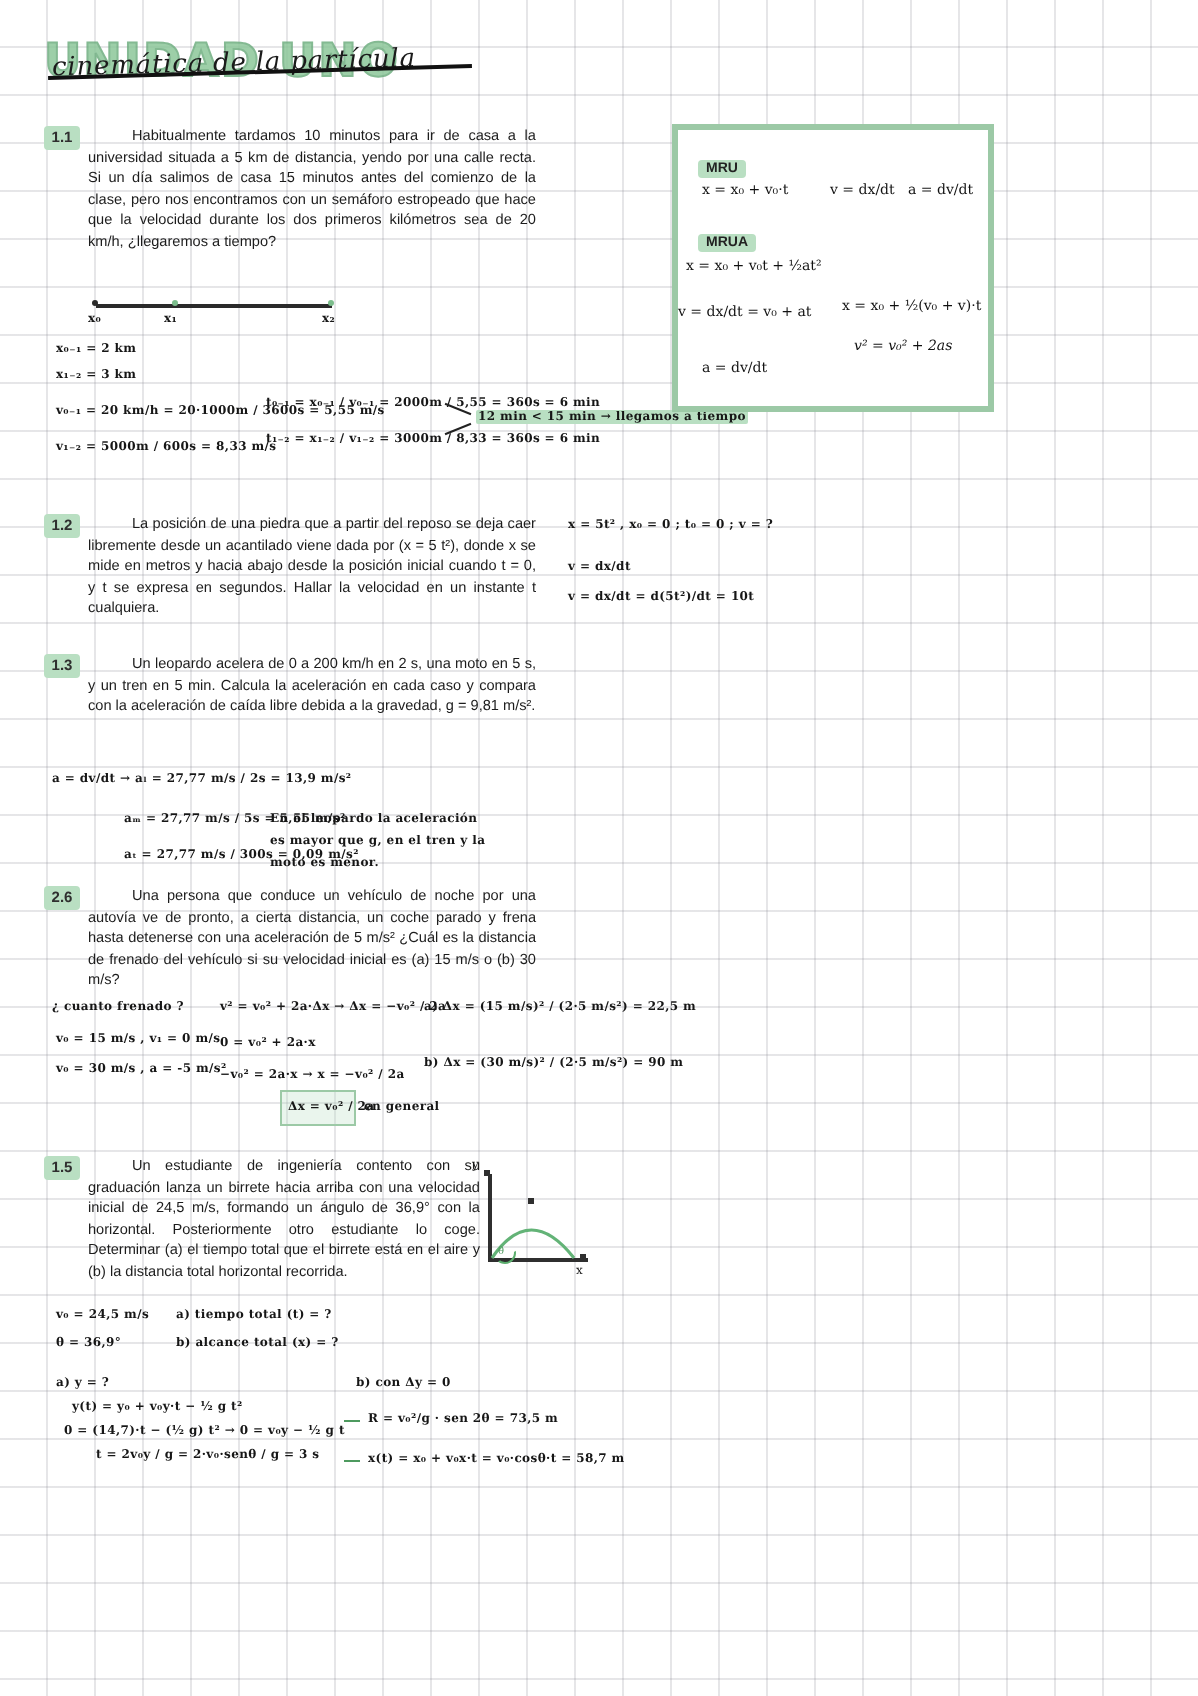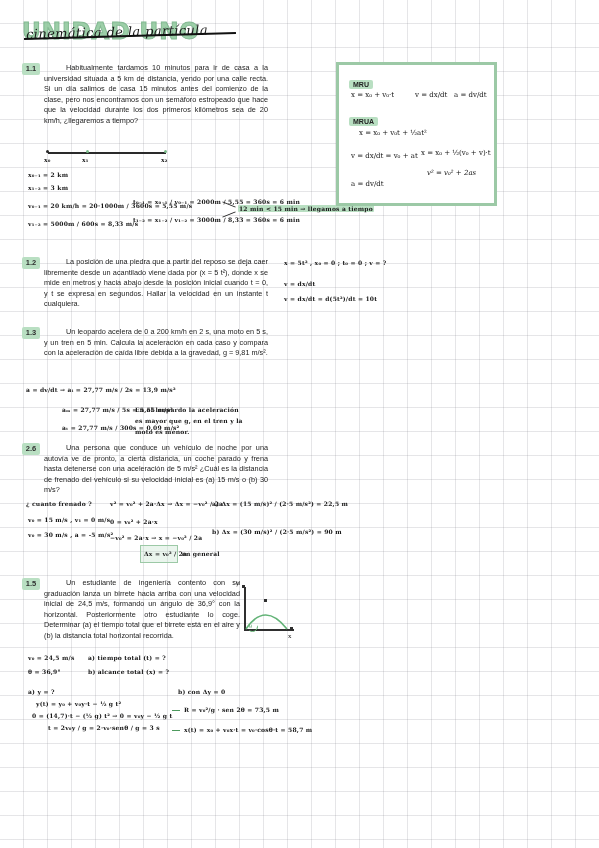--- a/index.html
+++ b/index.html
@@ -116,22 +116,22 @@
     <div style="position:absolute;left:10px;top:8px;">
       <span class="flabel">MRU</span>
     </div>
     <div class="feq blur" style="position:absolute;left:12px;top:26px;">x = x₀ + v₀·t</div>
     <div class="feq blur" style="position:absolute;left:76px;top:26px;">v = dx/dt</div>
     <div class="feq blur" style="position:absolute;left:115px;top:26px;">a = dv/dt</div>
 
     <div style="position:absolute;left:10px;top:45px;">
       <span class="flabel">MRUA</span>
     </div>
-    <div class="feq blur" style="position:absolute;left:20px;top:64px;text-align:right;">x = x₀ + v₀t + ½at²</div>
-    <div class="feq blur" style="position:absolute;left:12px;top:87px;">v = dx/dt = v₀ + at</div>
+    <div class="feq blur" style="position:absolute;left:4px;top:64px;text-align:right;">x = x₀ + v₀t + ½at²</div>
+    <div class="feq blur" style="position:absolute;left:0;top:87px;">v = dx/dt = v₀ + at</div>
     <div class="feq blur" style="position:absolute;left:12px;top:115px;">a = dv/dt</div>
     <div class="feq blur" style="position:absolute;left:82px;top:84px;">x = x₀ + ½(v₀ + v)·t</div>
     <div class="feq blur" style="position:absolute;left:88px;top:104px;font-style:italic;">v² = v₀² + 2as</div>
   </div>
 
   <div class="prob" style="left:22px;top:257px;width:250px;">
     <div class="badge">1.2</div>
     <div class="ptext"><span class="indent"></span><span>La posición de una piedra que a partir del reposo se deja caer libremente desde un acantilado viene dada por (x = 5 t²), donde x se mide en metros y hacia abajo desde la posición inicial cuando t = 0, y t se expresa en segundos. Hallar la velocidad en un instante t cualquiera.</span></div>
   </div>
   <div class="hw blur b" style="left:284px;top:259px;">x = 5t² ,  x₀ = 0 ; t₀ = 0 ; v = ?</div>

